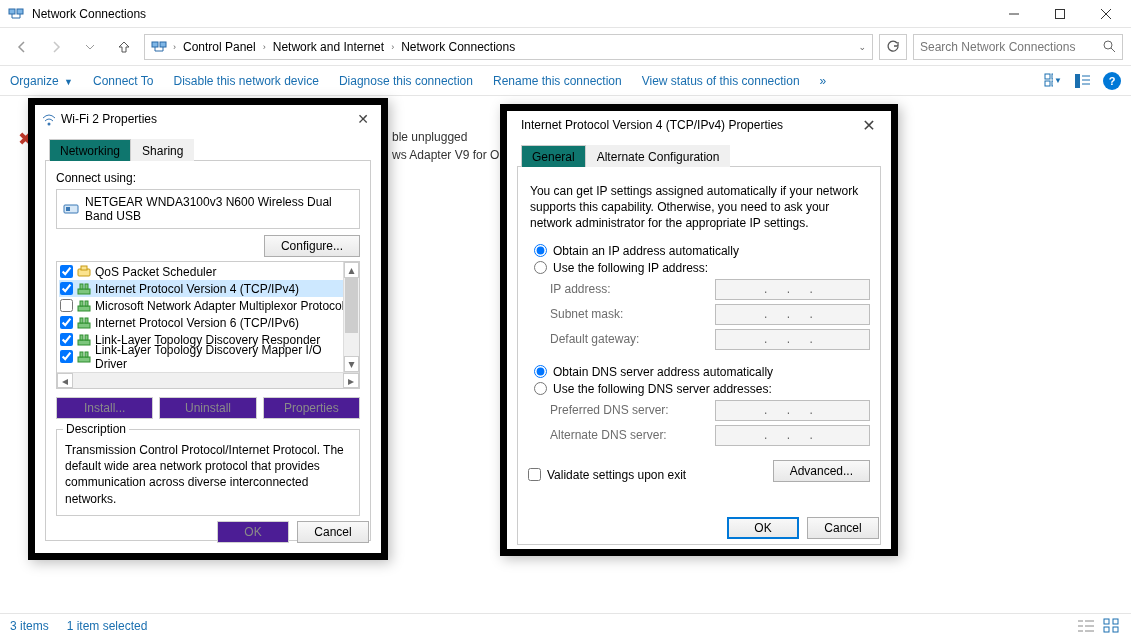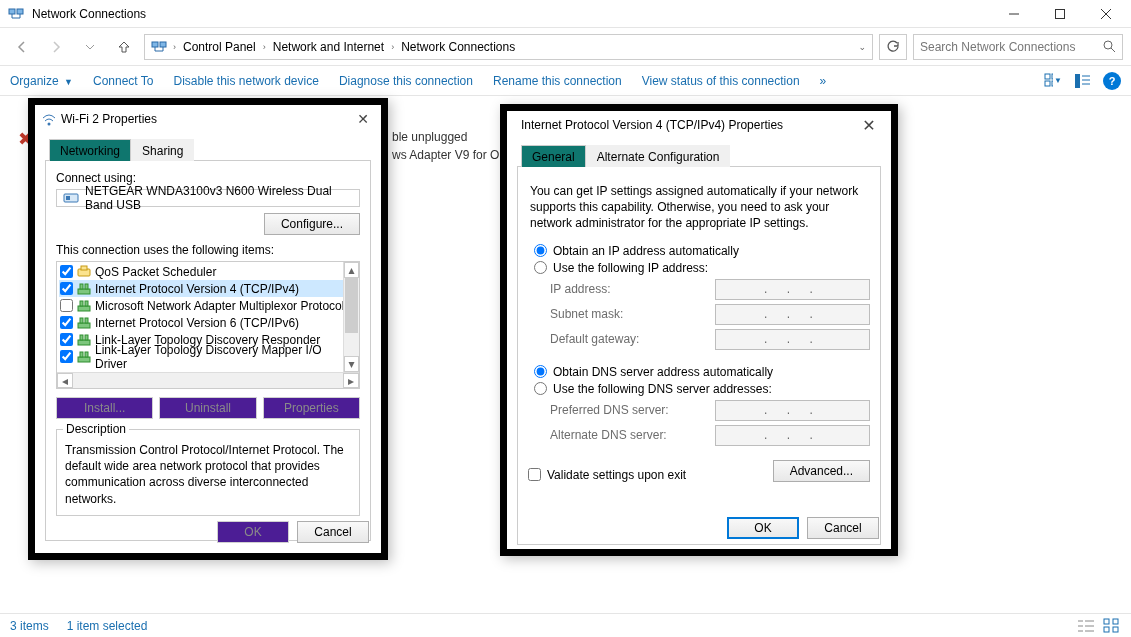--- a/index.html
+++ b/index.html
@@ -44,21 +44,21 @@
   .dlg-close { width: 24px; height: 20px; display:flex; align-items:center; justify-content:center; color:#444; font-size: 14px;}
   .dlg-body { padding: 6px 10px 10px 10px; }
 
   
   #wifi-dialog { left: 28px; top: 98px; width: 360px; height: 462px; }
   .tab-strip { display:flex; border-bottom: 1px solid #ccc; padding: 0 4px; }
   .tab { padding: 4px 10px 3px 10px; border: 1px solid transparent; border-bottom: none; margin-bottom: -1px; background: #f0f0f0; }
   .tab.active { background:#0f766e; border-color:#ccc; }
   .tab-page { border: 1px solid #ccc; border-top: none; padding: 10px; height: 380px; position: relative; }
 
-  .adapter-box { border:1px solid #ccc; height:18px; display:flex; align-items:center; gap:6px; padding:0 6px; margin-top:4px; }
+  .adapter-box { border:1px solid #ccc; height:40px; display:flex; align-items:center; gap:6px; padding:0 6px; margin-top:4px; }
   .btn { background: linear-gradient(#f9f9f9,#e8e8e8); border:1px solid #adadad; padding: 3px 16px; min-width: 72px; text-align: center; }
   .btn:disabled, .btn.disabled { color:#8a8a8a; background:#4c1d95; border-color:#d0d0d0; }
   .btn.default-btn { border: 1px solid #0078d7; outline: 1px solid #0078d7; outline-offset: -2px; }
 
   .items-list { border:1px solid #ccc; height: 128px; margin-top:4px; overflow: hidden; position:relative; }
   .items-list-inner { padding: 1px 2px; }
   .item-row { display:flex; align-items:center; gap:4px; height:17px; padding: 0 1px; }
   .item-row input[type=checkbox] { width:13px; height:13px; }
   .item-row .ic { width:14px; height:14px; }
   .item-row.sel { background:#cde8ff; }
@@ -271,21 +271,20 @@
               <rect x="1" y="2" width="14" height="8" rx="1" fill="#d7e8f7" stroke="#3a78b5"></rect>
               <rect x="3" y="4" width="4" height="4" fill="#3a78b5"></rect>
             </svg>
           </span>
         <span>NETGEAR WNDA3100v3 N600 Wireless Dual Band USB</span>
       </div>
       <div style="display:flex; justify-content:flex-end; margin-top:6px;">
         <button class="btn">Configure...</button>
       </div>
 
-      <div style="margin-top:8px;">This connection uses the following items:</div>
       <div class="items-list">
         <div class="items-list-inner" id="items-container">
             <div class="item-row">
               <input type="checkbox" checked="" style="">
               <span class="ic">
                 <svg width="14" height="14">
                   <rect x="1" y="4" width="12" height="7" rx="1" fill="#fbe38e" stroke="#c79a12"></rect>
                   <rect x="4" y="1" width="6" height="4" fill="#fbe38e" stroke="#c79a12"></rect>
                 </svg>
               </span>

